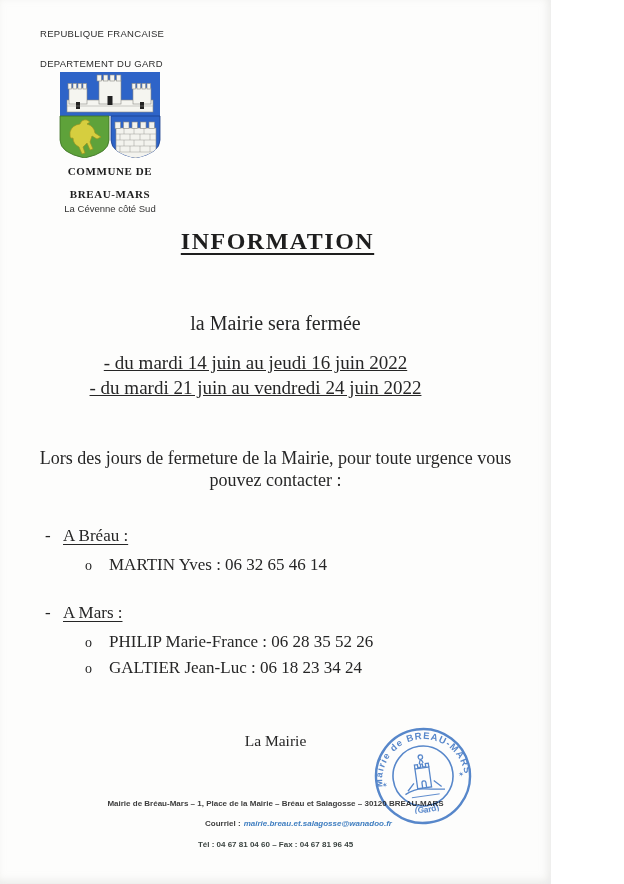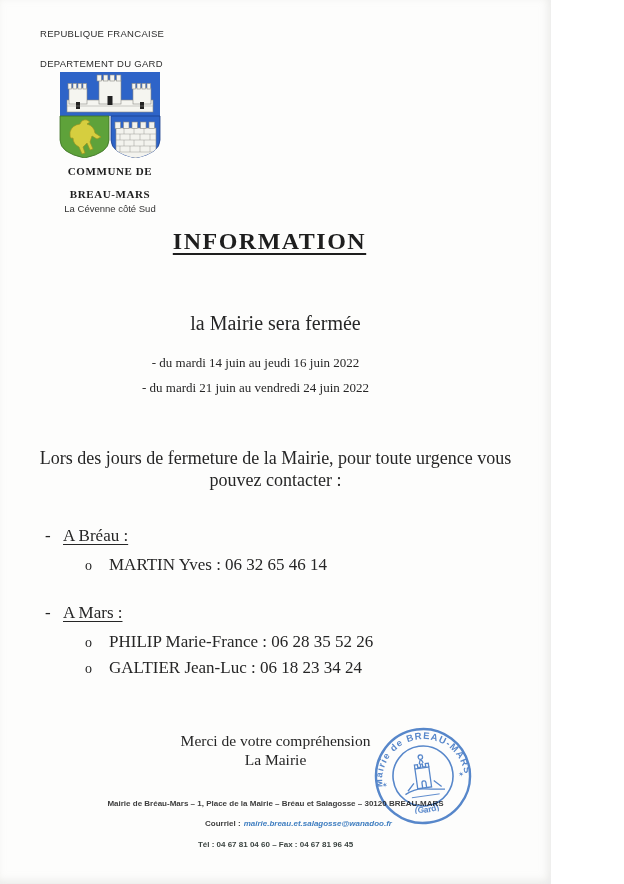--- a/index.html
+++ b/index.html
@@ -19,30 +19,30 @@
   .arms { position: absolute; left: 57px; top: 72px; width: 106px; height: 86px; }
   .arms svg { width: 100%; height: 100%; display: block; }
 
   .commune { position: absolute; left: 20px; top: 165px; width: 180px; text-align: center; }
   .commune-label, .commune-name { font-weight: bold; font-size: 11px; letter-spacing: 0.6px; color: #1f1f1f; }
   .commune-name { margin-top: 11px; }
   .tagline { font-family: "Liberation Sans", sans-serif; font-size: 9.5px; color: #333; margin-top: 3px; }
 
   
   .title {
-    position: absolute; top: 228px; left: 0; width: 100%; text-align: center;
+    position: absolute; top: 228px; left: 8px; width: 100%; text-align: center;
     font-size: 24px; font-weight: bold; letter-spacing: 1.5px; color: #1e1e1e; padding-right: 12px;
   }
   .title span {
     text-decoration: underline; text-decoration-thickness: 2px; text-underline-offset: 4px;
   }
   .subtitle { position: absolute; top: 312px; left: 0; width: 100%; text-align: center; font-size: 20px; color: #262626; }
   .dates {
     position: absolute; top: 350px; left: 0; width: 100%; text-align: center;
-    font-size: 13px; line-height: 25px; color: #262626; padding-right: 40px;
+    font-size: 19px; line-height: 25px; color: #262626; padding-right: 40px; text-decoration: underline;
   }
   .urgency {
     position: absolute; top: 447px; left: 0; width: 100%; text-align: center;
     font-size: 18px; line-height: 22px; color: #262626;
   }
 
   .contacts { position: absolute; left: 45px; top: 526px; font-size: 17px; color: #262626; }
   .loc-line { margin-bottom: 6px; }
   .dash { display: inline-block; width: 18px; }
   .loc { text-decoration: underline; text-underline-offset: 3px; }
@@ -195,21 +195,20 @@
       <div class="entry">
         <span class="bullet">o</span><span>PHILIP Marie-France : 06 28 35 52 26</span>
       </div>
       <div class="entry">
         <span class="bullet">o</span><span>GALTIER Jean-Luc : 06 18 23 34 24</span>
       </div>
     </div>
   </div>
 
   <div class="closing">
-    <div>Merci de votre compréhension</div>
     <div>La Mairie</div>
   </div>
 
   <div class="stamp">
     <svg viewBox="0 0 100 100">
       <circle cx="50" cy="50" r="47" fill="none" stroke="#4a7ec9" stroke-width="2.4"></circle>
       <circle cx="50" cy="50" r="30" fill="none" stroke="#4a7ec9" stroke-width="1.6"></circle>
       <defs>
         <path id="stampArcTop" d="M 9,61 A 41.5,41.5 0 1 1 91,61" fill="none"></path>
         <path id="stampArcBottom" d="M 13,60 A 39,39 0 0 0 87,60" fill="none"></path>

